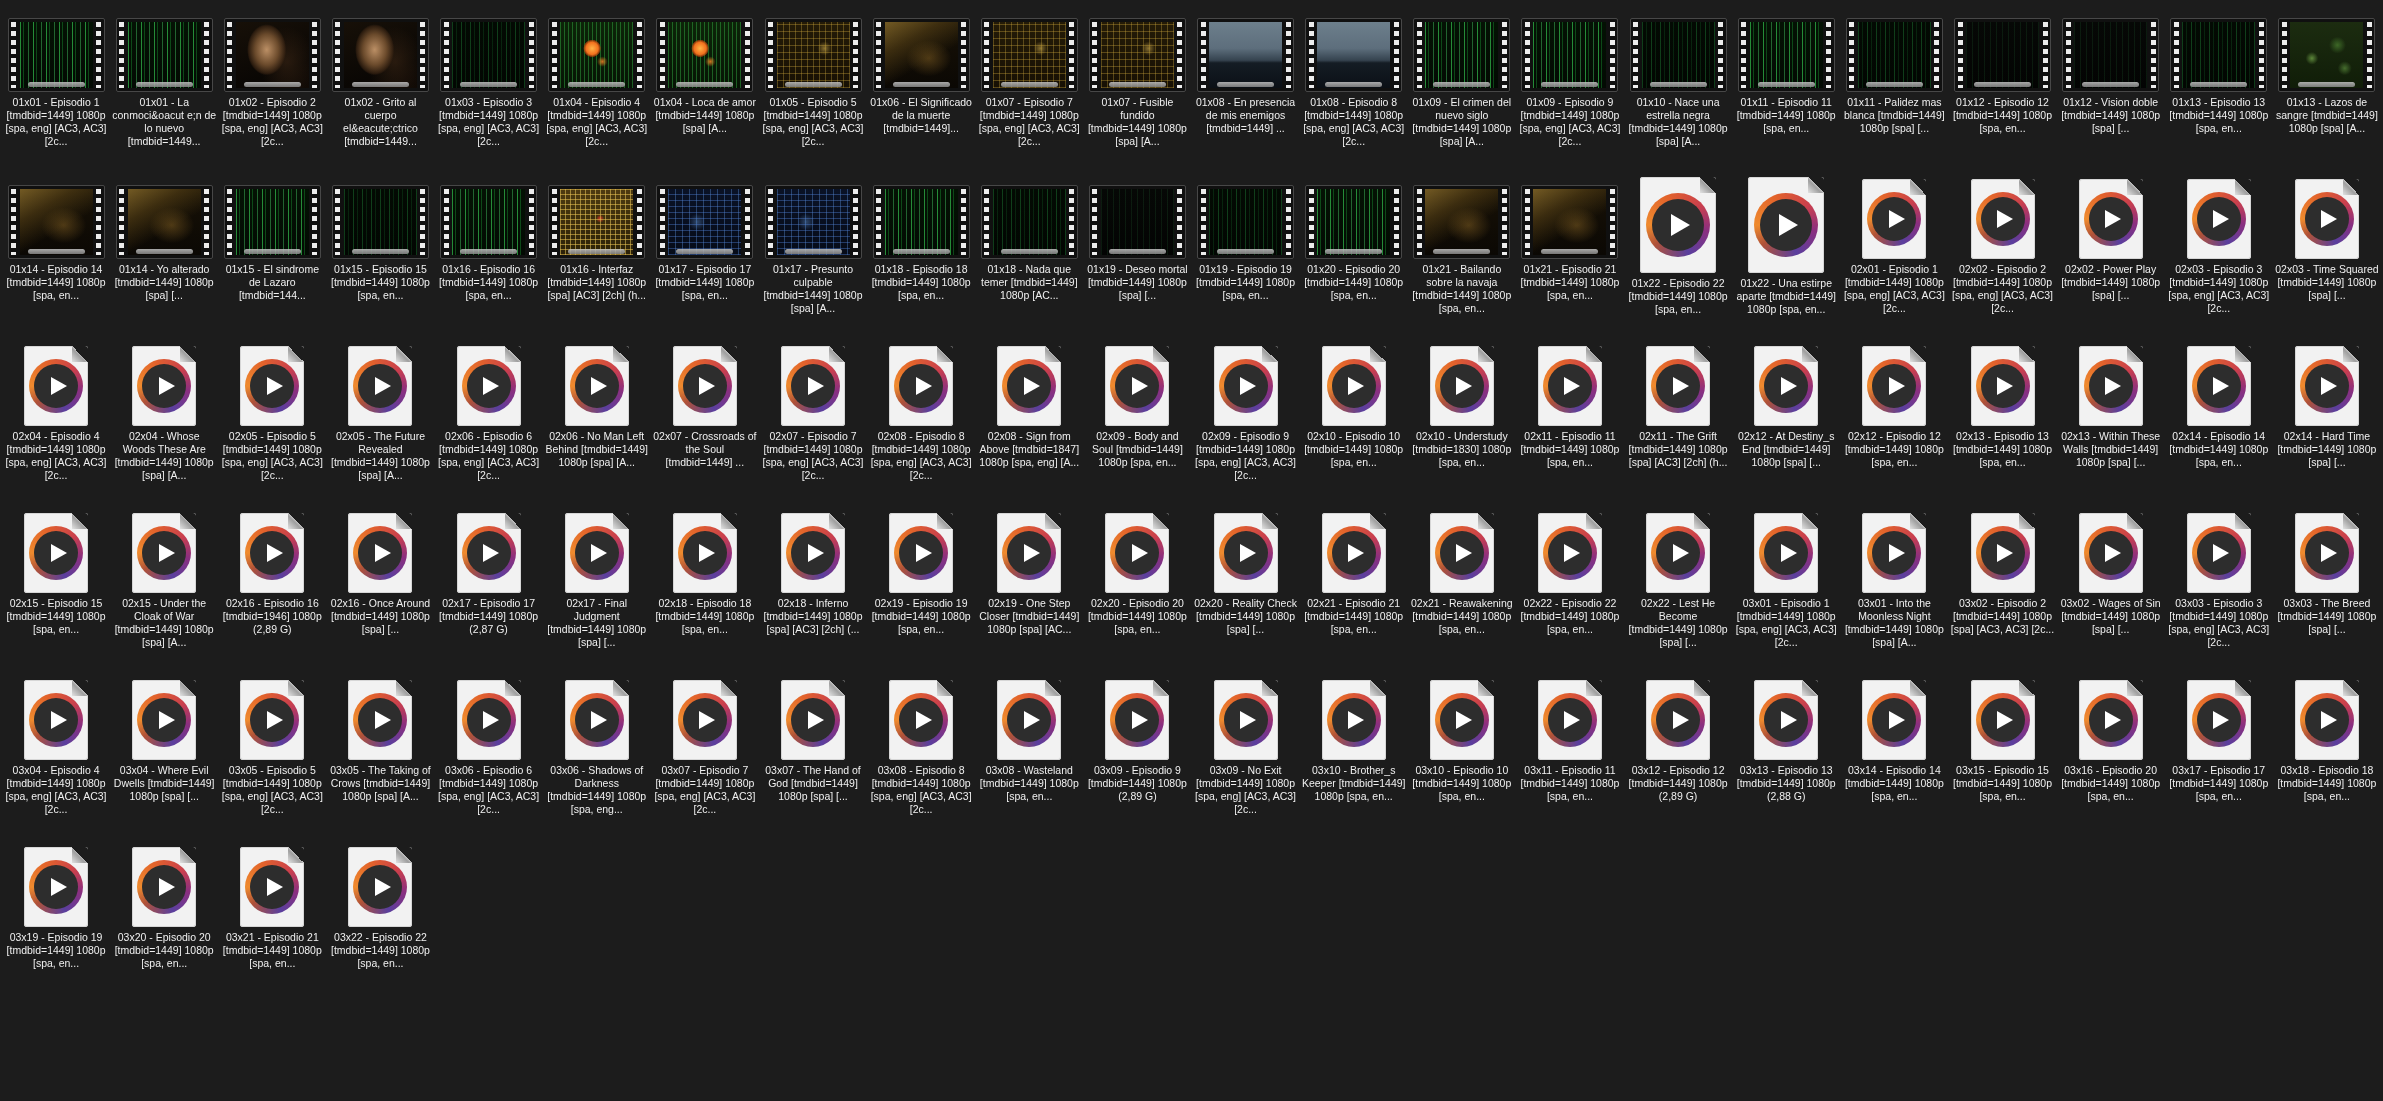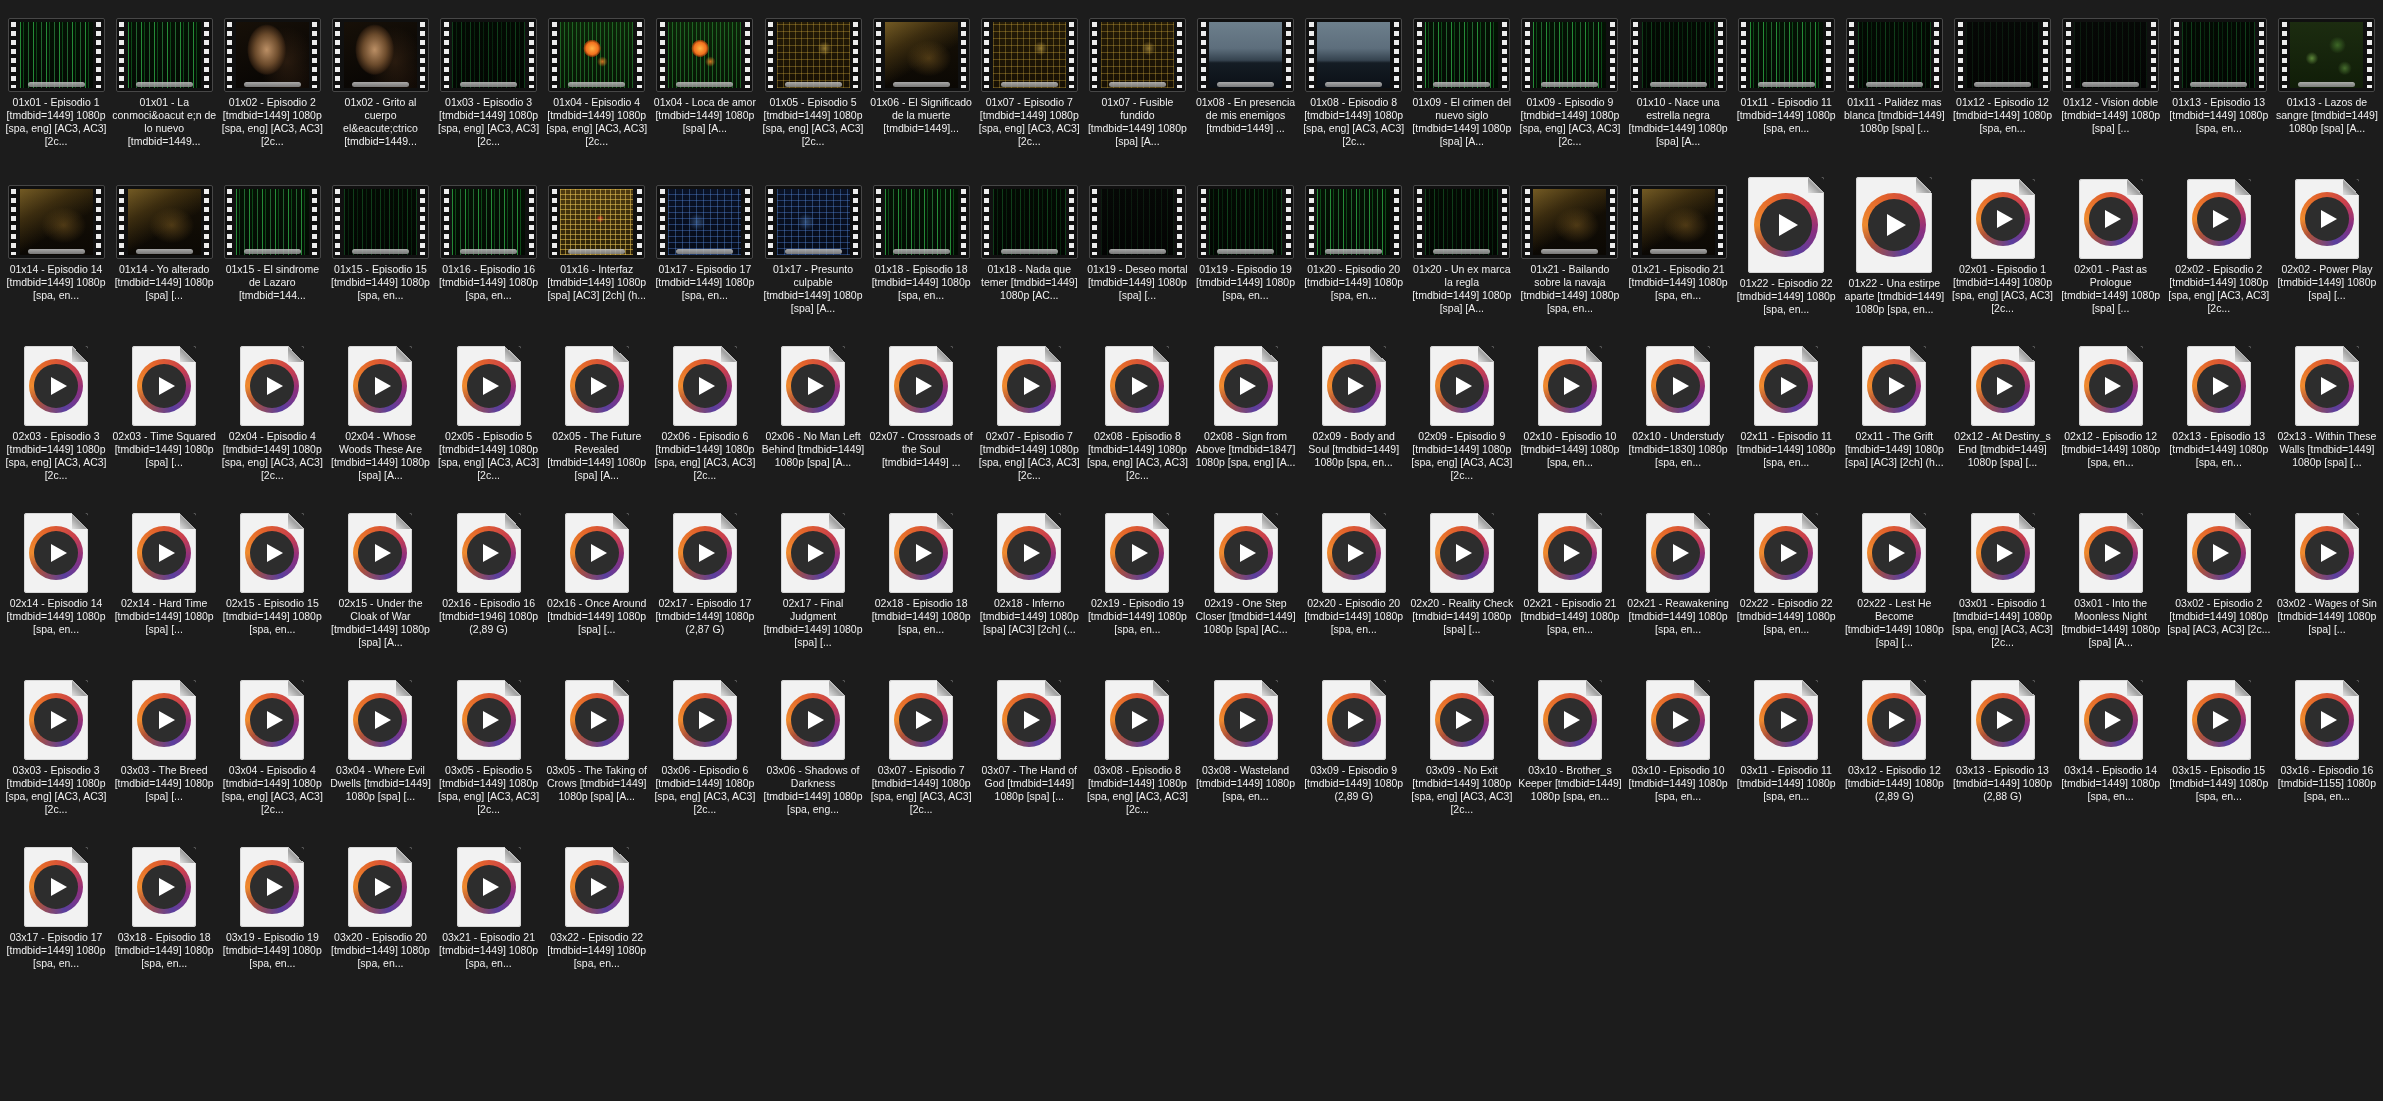--- a/index.html
+++ b/index.html
@@ -582,34 +582,20 @@
       </div>
 
     </div>
     <div class="label">01x20 - Episodio 20 [tmdbid=1449] 1080p [spa, en...</div>
   </div>
       <div class="cell">
     <div class="thumbbox">
       <div class="film">
         <div class="sprockets"></div>
         <div class="frame">
-          <div class="img v-matrix-dim" style="position: absolute; inset: 0px;"></div>
-          <div class="filmbar"></div>
-        </div>
-        <div class="sprockets"></div>
-      </div>
-
-    </div>
-    <div class="label">01x20 - Un ex marca la regla [tmdbid=1449] 1080p [spa] [A...</div>
-  </div>
-      <div class="cell">
-    <div class="thumbbox">
-      <div class="film">
-        <div class="sprockets"></div>
-        <div class="frame">
           <div class="img v-amber-dark" style="position: absolute; inset: 0px;"></div>
           <div class="filmbar"></div>
         </div>
         <div class="sprockets"></div>
       </div>
 
     </div>
     <div class="label">01x21 - Bailando sobre la navaja [tmdbid=1449] 1080p [spa, en...</div>
   </div>
       <div class="cell">
@@ -681,36 +667,20 @@
         <div class="page">
           <div class="corner-cut"></div>
           <div class="ring">
             <div class="ring-inner">
               <div class="tri"></div>
             </div>
           </div>
         </div>
       </div>
     </div>
-    <div class="label">02x01 - Past as Prologue [tmdbid=1449] 1080p [spa] [...</div>
-  </div>
-      <div class="cell">
-    <div class="thumbbox">
-
-      <div class="doc">
-        <div class="page">
-          <div class="corner-cut"></div>
-          <div class="ring">
-            <div class="ring-inner">
-              <div class="tri"></div>
-            </div>
-          </div>
-        </div>
-      </div>
-    </div>
     <div class="label">02x02 - Episodio 2 [tmdbid=1449] 1080p [spa, eng] [AC3, AC3] [2c...</div>
   </div>
       <div class="cell">
     <div class="thumbbox">
 
       <div class="doc">
         <div class="page">
           <div class="corner-cut"></div>
           <div class="ring">
             <div class="ring-inner">
@@ -1769,21 +1739,21 @@
         <div class="page">
           <div class="corner-cut"></div>
           <div class="ring">
             <div class="ring-inner">
               <div class="tri"></div>
             </div>
           </div>
         </div>
       </div>
     </div>
-    <div class="label">03x16 - Episodio 16 [tmdbid=1155] 1080p [spa, en...</div>
+    <div class="label">03x16 - Episodio 20 [tmdbid=1449] 1080p [spa, en...</div>
   </div>
       <div class="cell">
     <div class="thumbbox">
 
       <div class="doc">
         <div class="page">
           <div class="corner-cut"></div>
           <div class="ring">
             <div class="ring-inner">
               <div class="tri"></div>

